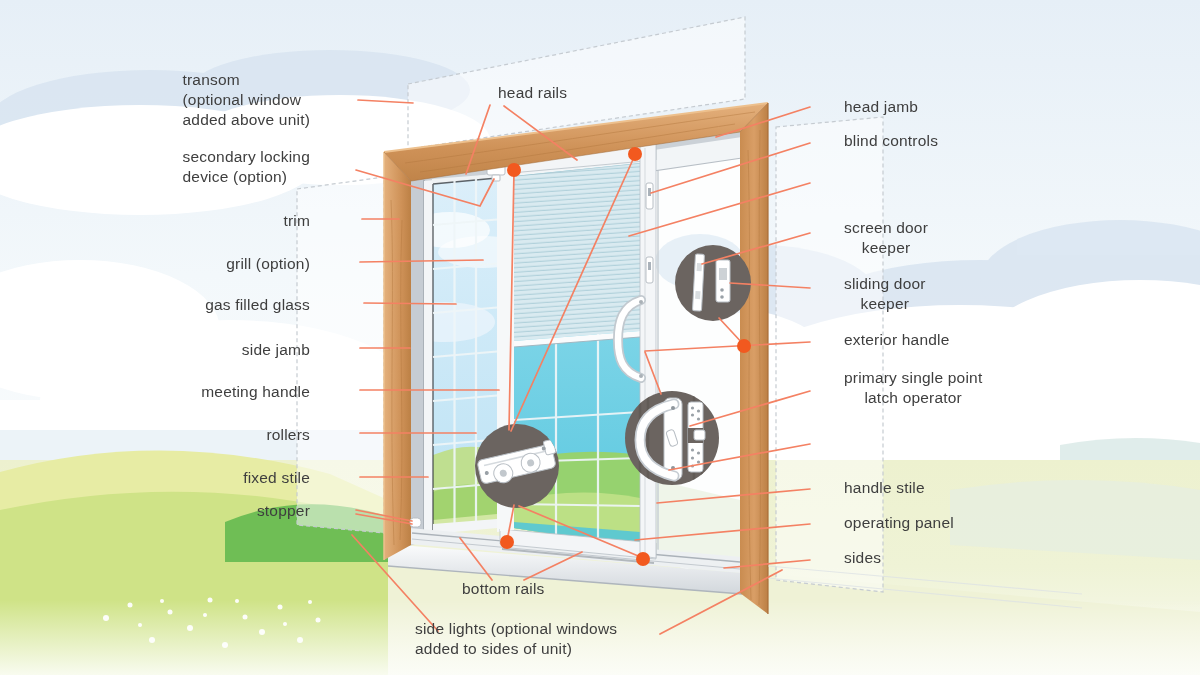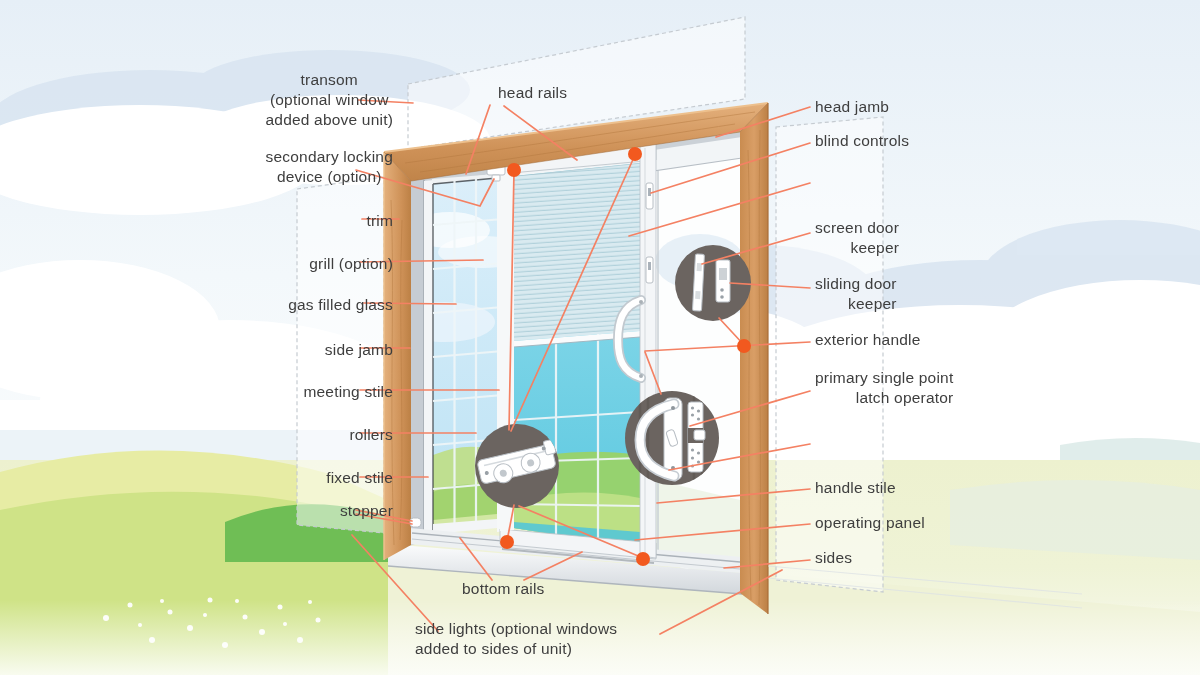--- a/index.html
+++ b/index.html
@@ -1,20 +1,20 @@
 <!DOCTYPE html>
 <html style="--callout-line: #F48163; --callout-dot: #F2591F; --detail-circle-bg: #6B6460; --label-text: #3E3E3E; --wood-light: #E4B07C; --wood-mid: #CE9157; --wood-dark: #B2773E; --frame-white: #F3F5F7; --frame-gray: #C6CCD3; --blind-fill: #D9EAF0; --blind-slat: #AFD0DA; --glass-sky: #CBE7F7; --glass-aqua: #6ECFE3; --glass-green: #9AD573; --dashed-outline: #C5CBD1;"><head>
 <meta charset="utf-8">
 <style>
   html,body{margin:0;padding:0;width:1200px;height:675px;overflow:hidden;background:#fff}
   #stage{position:relative;width:1200px;height:675px;font-family:"Liberation Sans",sans-serif}
   #stage svg{position:absolute;left:0;top:0}
   .lbl{position:absolute;font:400 15.5px/1.28 "Liberation Sans",sans-serif;color:var(--label-text,#3E3E3E);white-space:pre-line;letter-spacing:.2px}
-  .lbl.l{right:807px;text-align:center}
-  .lbl.r{left:815px;text-align:right}
+  .lbl.l{right:890px;text-align:left}
+  .lbl.r{left:844px;text-align:center}
   .lbl.c{text-align:left}
   .cline{stroke:var(--callout-line,#F48163);stroke-width:1.7;fill:none;stroke-linecap:round}
   .cdot{fill:var(--callout-dot,#F2591F)}
   .dcirc{fill:var(--detail-circle-bg,#6B6460)}
   .dashedbox{stroke:var(--dashed-outline,#C5CBD1);fill:rgba(255,255,255,.52);stroke-dasharray:4 3;stroke-width:1.2}
   .grill{stroke:#EFF6F8;stroke-width:2.2;opacity:.92}
   .hardware{fill:#fff;stroke:#B9BFC5;stroke-width:1}
 </style>
 </head>
 <body>
@@ -369,21 +369,21 @@
 
 <div class="lbl l" style="top:70px">transom
 (optional window
 added above unit)</div>
 <div class="lbl l" style="top:147px">secondary locking
 device (option)</div>
 <div class="lbl l" style="top:211px">trim</div>
 <div class="lbl l" style="top:254px">grill (option)</div>
 <div class="lbl l" style="top:295px">gas filled glass</div>
 <div class="lbl l" style="top:340px">side jamb</div>
-<div class="lbl l" style="top:382px">meeting stile</div>
+<div class="lbl l" style="top:382px">meeting handle</div>
 <div class="lbl l" style="top:425px">rollers</div>
 <div class="lbl l" style="top:468px">fixed stile</div>
 <div class="lbl l" style="top:501px">stopper</div>
 
 <div class="lbl c" style="left:498px;top:83px;width:140px">head rails</div>
 
 <div class="lbl r" style="top:97px">head jamb</div>
 <div class="lbl r" style="top:131px">blind controls</div>
 <div class="lbl r" style="top:218px">screen door
 keeper</div>

